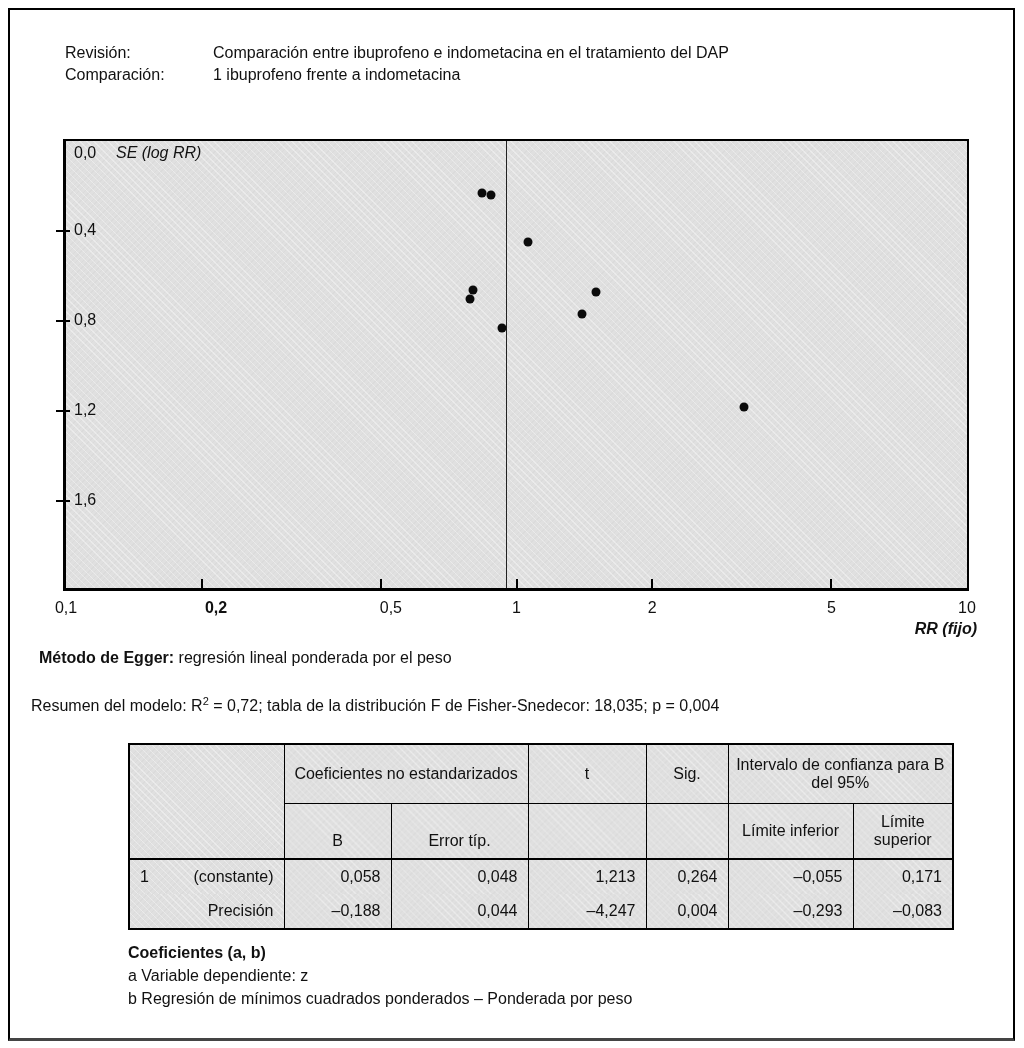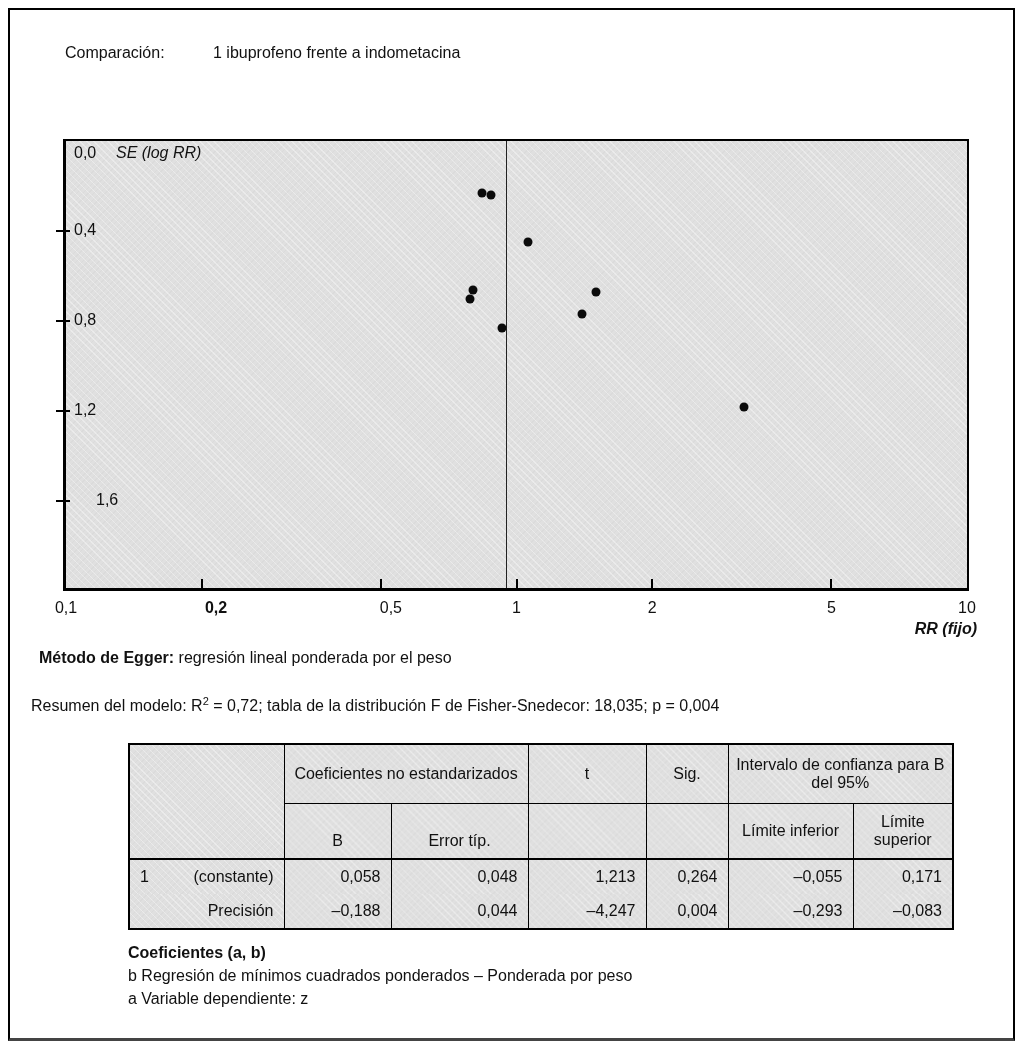--- a/index.html
+++ b/index.html
@@ -69,37 +69,41 @@
   .notes { position: absolute; left: 128px; top: 941px; font-size: 16px; line-height: 23px; }
   .notes .nt { font-weight: bold; }
 </style>
 </head>
 <body>
 
 <div class="page-border"></div>
 
 <div class="hdr">
   <div class="hrow">
+    <span class="hlabel">Revisión:</span>
+    <span class="hval">Comparación entre ibuprofeno e indometacina en el tratamiento del DAP</span>
+  </div>
+  <div class="hrow">
     <span class="hlabel">Comparación:</span>
     <span class="hval">1 ibuprofeno frente a indometacina</span>
   </div>
 </div>
 
 <div class="plot-wrap">
   <div class="plot" id="plot">
     <span class="ylabel-axis">SE (log RR)</span>
   <div class="ytick-label" style="top: 3px;">0,0</div>
       <div class="ytick-mark" style="top: 89.0756px;"></div>
       <div class="ytick-label" style="top: 80.0756px;">0,4</div>
       <div class="ytick-mark" style="top: 179.151px;"></div>
       <div class="ytick-label" style="top: 170.151px;">0,8</div>
       <div class="ytick-mark" style="top: 269.227px;"></div>
       <div class="ytick-label" style="top: 260.227px;">1,2</div>
       <div class="ytick-mark" style="top: 359.302px;"></div>
-      <div class="ytick-label" style="top: 350.302px; margin-left: 22px;">1,6</div>
+      <div class="ytick-label" style="top: 350.302px;">1,6</div>
       <div class="xtick-mark" style="left: 134.614px;"></div>
       <div class="xtick-mark" style="left: 313.886px;"></div>
       <div class="xtick-mark" style="left: 449.5px;"></div>
       <div class="xtick-mark" style="left: 585.114px;"></div>
       <div class="xtick-mark" style="left: 764.386px;"></div>
       <div class="refline" style="left: 439.964px;"></div>
       <div class="pt" style="left: 416.388px; top: 51.7935px;"></div>
       <div class="pt" style="left: 425.489px; top: 54.0453px;"></div>
       <div class="pt" style="left: 461.9px; top: 101.335px;"></div>
       <div class="pt" style="left: 406.842px; top: 148.625px;"></div>
@@ -173,15 +177,15 @@
       <td class="num">–4,247</td>
       <td class="num">0,004</td>
       <td class="num">–0,293</td>
       <td class="num">–0,083</td>
     </tr>
   </tbody>
 </table>
 
 <div class="notes">
   <div class="nt">Coeficientes (a, b)</div>
+  <div>a Variable dependiente: z</div>
   <div>b Regresión de mínimos cuadrados ponderados – Ponderada por peso</div>
-  <div>a Variable dependiente: z</div>
 </div>
 
 </body></html>

